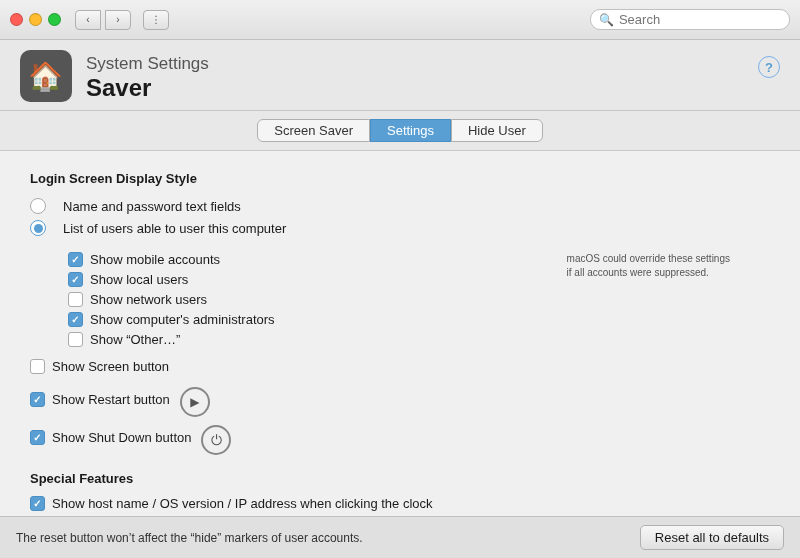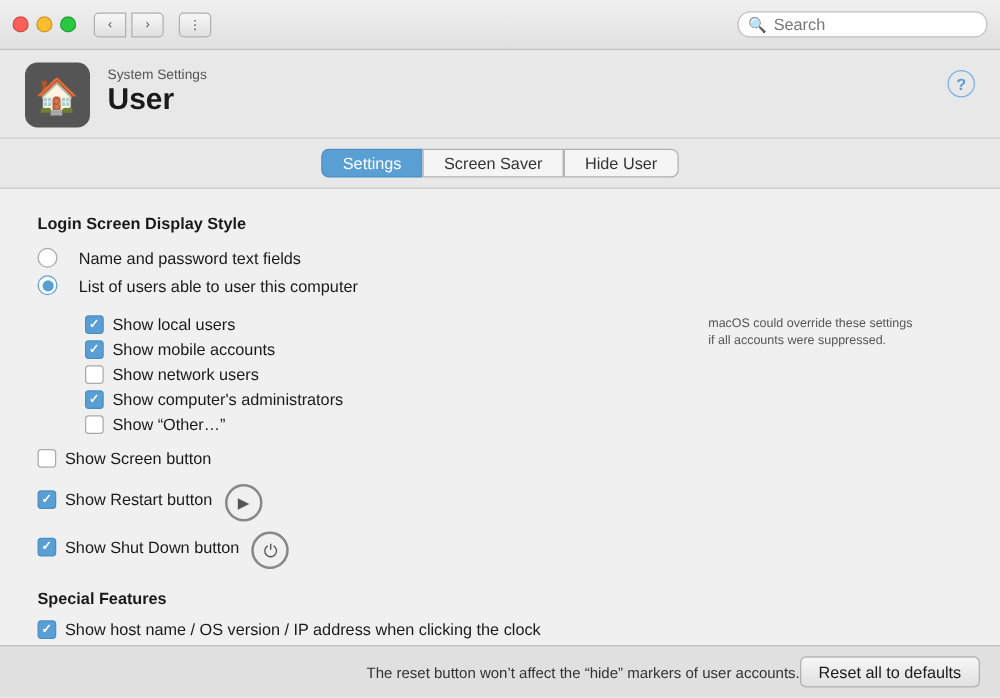--- a/index.html
+++ b/index.html
@@ -122,21 +122,21 @@
     }
     .house-icon {
       font-size: 28px;
       color: white;
     }
     .header-text {
       flex: 1;
       padding-top: 4px;
     }
     .system-settings-label {
-      font-size: 11px;
+      font-size: 17px;
       color: #555;
     }
     .login-title {
       font-size: 24px;
       font-weight: bold;
       color: #1a1a1a;
       line-height: 1.2;
     }
     .help-btn {
       width: 22px;
@@ -330,21 +330,21 @@
       margin-left: 0;
     }
 
     
     .footer {
       background: #e0e0e0;
       border-top: 1px solid #c0c0c0;
       padding: 8px 16px;
       display: flex;
       align-items: center;
-      justify-content: flex-end;
+      justify-content: space-between;
       flex-shrink: 0;
     }
     .footer-note {
       font-size: 12px;
       color: #333;
     }
     .reset-btn {
       background: linear-gradient(to bottom, #f7f7f7, #e0e0e0);
       border: 1px solid #b0b0b0;
       border-radius: 5px;
@@ -374,28 +374,28 @@
     <input class="search-input" type="text" placeholder="Search" style="">
   </div>
 </div>
 
 <div class="page-header">
   <div class="header-icon">
     <span class="house-icon">🏠</span>
   </div>
   <div class="header-text">
     <div class="system-settings-label">System Settings</div>
-    <div class="login-title">User</div>
+    <div class="login-title">Saver</div>
   </div>
   <button class="help-btn">?</button>
 </div>
 
 <div class="tabs-row">
+  <div class="tab">Screen Saver</div>
   <div class="tab active">Settings</div>
-  <div class="tab">Screen Saver</div>
   <div class="tab">Hide User</div>
 </div>
 
 <div class="content">
 
   <div class="section-title">Login Screen Display Style</div>
 
   <div class="radio-group">
     <div class="radio-option">
       <div class="radio-circle"></div>
@@ -404,25 +404,25 @@
     <div class="radio-option">
       <div class="radio-circle checked"></div>
       <span>List of users able to user this computer</span>
     </div>
   </div>
 
   <div class="checkbox-row-relative">
     <div class="checkboxes-group">
       <div class="checkbox-option">
         <div class="checkbox-box checked"></div>
+        <span>Show mobile accounts</span>
+      </div>
+      <div class="checkbox-option">
+        <div class="checkbox-box checked"></div>
         <span>Show local users</span>
-      </div>
-      <div class="checkbox-option">
-        <div class="checkbox-box checked"></div>
-        <span>Show mobile accounts</span>
       </div>
       <div class="checkbox-option">
         <div class="checkbox-box"></div>
         <span>Show network users</span>
       </div>
       <div class="checkbox-option">
         <div class="checkbox-box checked"></div>
         <span>Show computer's administrators</span>
       </div>
       <div class="checkbox-option">

